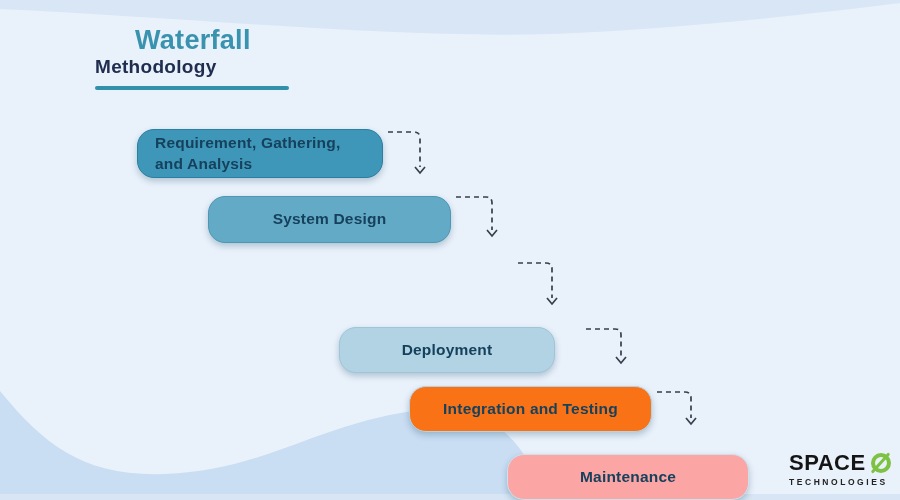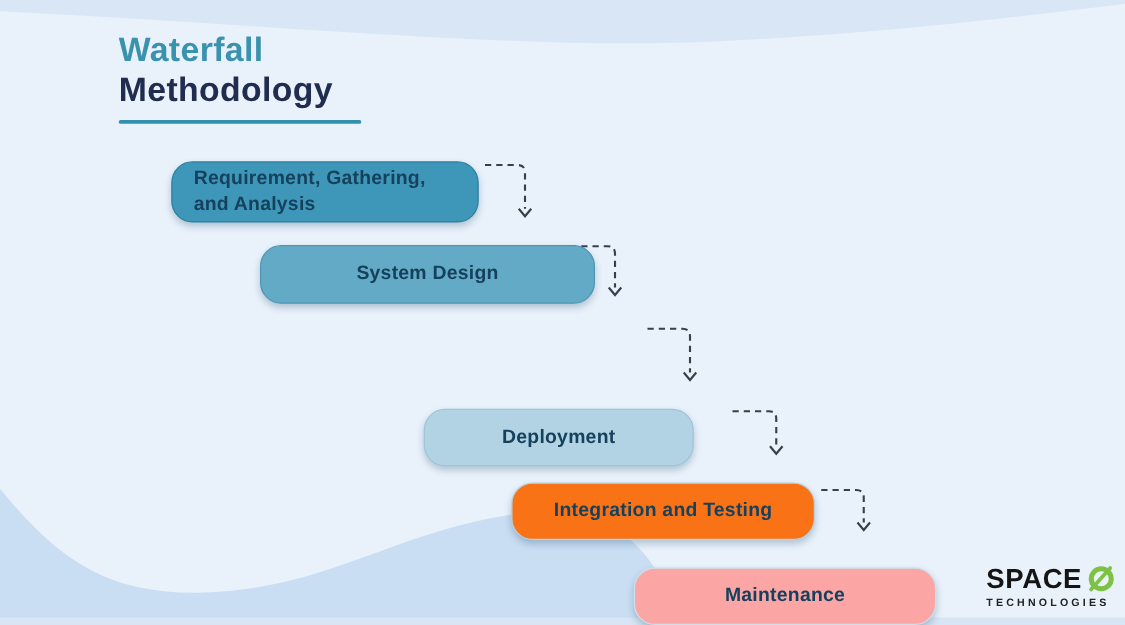--- a/index.html
+++ b/index.html
@@ -4,34 +4,34 @@
 <style>
   html,body{margin:0;padding:0;background:#fff;}
   #canvas{
     position:relative;width:900px;height:500px;overflow:hidden;
     background:#e9f1fb;
     font-family:"Liberation Sans", sans-serif;
   }
   #bg-decor{position:absolute;inset:0;width:900px;height:500px;}
   
   .title-block{position:absolute;left:95px;top:24px;}
-  .title-accent{font-size:27px;font-weight:bold;color:#3992ae;line-height:1.2;letter-spacing:.3px;}
-  .title-main{font-size:27px;font-weight:bold;color:#212d4f;line-height:1.2;letter-spacing:.3px;}
+  .title-accent{font-size:27px;font-weight:bold;color:#3992ae;line-height:1.2;letter-spacing:.3px;margin-left:40px;}
+  .title-main{font-size:19px;font-weight:bold;color:#212d4f;line-height:1.2;letter-spacing:.3px;}
   .title-underline{width:194px;height:3.5px;background:#3191ad;border-radius:2px;margin-top:7px;}
   
   .step{
     position:absolute;display:flex;align-items:center;justify-content:center;
     border-radius:17px;border:1px solid transparent;
     box-shadow:0 3px 6px rgba(23,74,99,.28);
     color:#16415c;font-size:15.5px;font-weight:600;letter-spacing:.2px;
     box-sizing:border-box;text-align:center;margin-top:16px;
   }
   .step .lbl{white-space:pre-line;line-height:1.3;}
   .step-1{left:137px;top:113px;width:246px;height:49px;justify-content:flex-start;padding-left:17px;text-align:left;}
-  .step-2{left:208px;top:180px;width:268px;height:47px;}
+  .step-2{left:208px;top:180px;width:243px;height:47px;}
   .step-3{left:270px;top:245px;width:243px;height:46px;}
   .step-4{left:339px;top:311px;width:216px;height:46px;}
   .step-5{left:409px;top:370px;width:243px;height:46px;}
   .step-6{left:507px;top:438px;width:242px;height:46px;}
   
   #arrows{position:absolute;inset:0;width:900px;height:500px;pointer-events:none;}
   
   .logo{position:absolute;left:789px;top:452px;width:112px;}
   .logo-row{display:flex;align-items:center;gap:4px;}
   .logo-brand{font-size:22px;font-weight:800;color:#151515;letter-spacing:.5px;line-height:1;}

